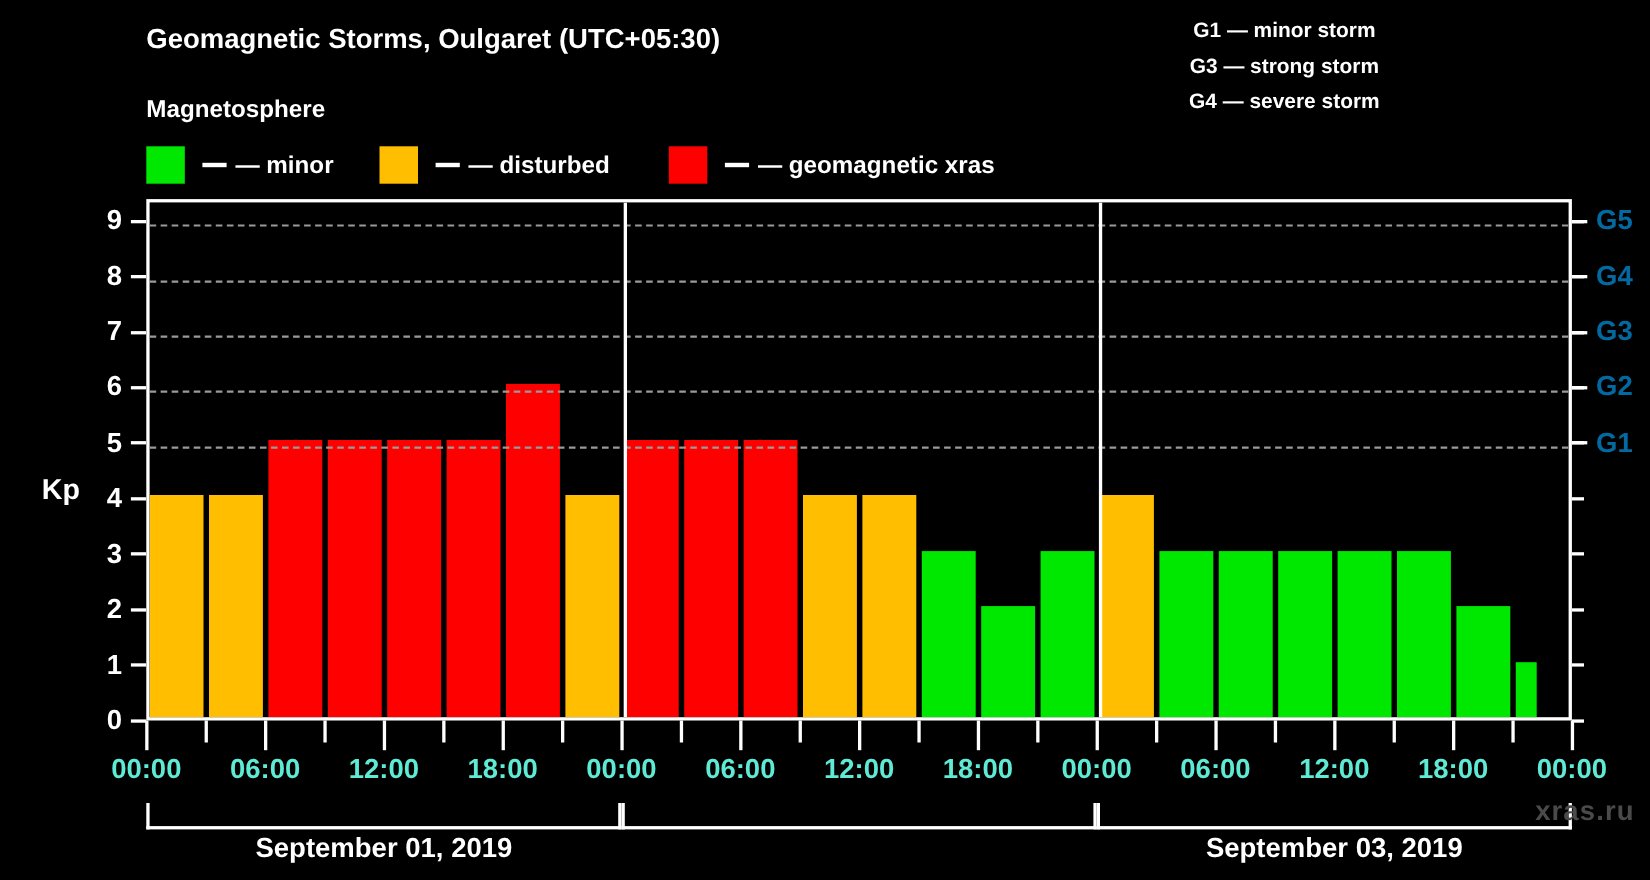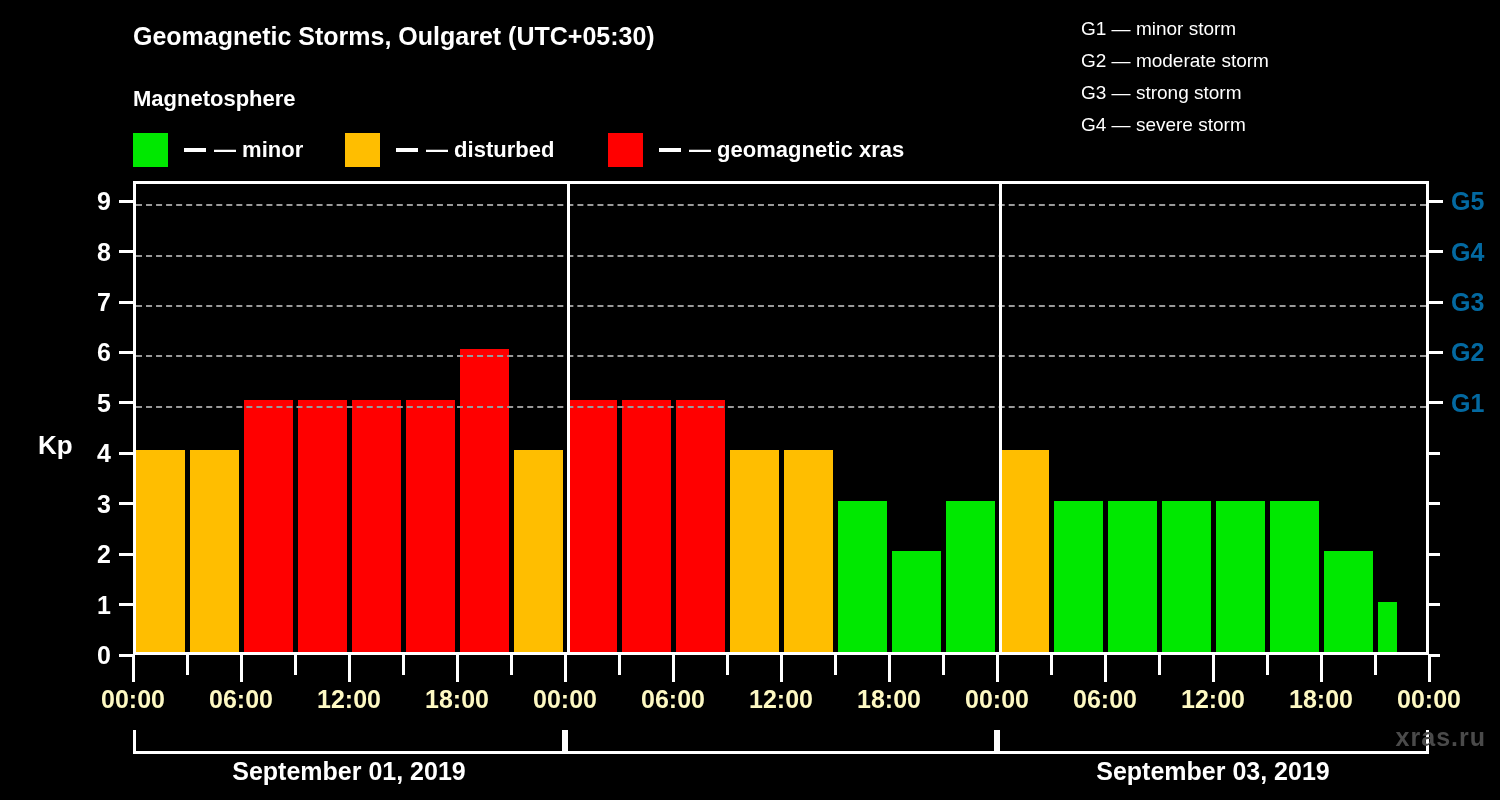--- a/index.html
+++ b/index.html
@@ -27,22 +27,22 @@
   .legend-swatch{width:35px;height:34px;display:block;}
   .legend-dash{
     display:inline-block;width:22px;height:4px;background:#fff;
     margin-left:16px;margin-right:8px;
   }
   .legend-label{font-size:22px;font-weight:bold;color:#fff;white-space:nowrap;}
 
   
   .gscale{position:absolute;left:1081px;top:13px;}
   .gscale-row{
-    font-size:19px;font-weight:normal;color:#fff;
-    line-height:32px;white-space:nowrap;
+    font-size:19px;font-weight:bold;color:#fff;
+    line-height:32px;white-space:nowrap;text-align:center;
   }
 
   
   .plot-frame{
     position:absolute;
     left:133px;top:181px;width:1296px;height:474px;
     border:3px solid #ffffff;
     box-sizing:border-box;
     background:#000;
   }
@@ -84,21 +84,21 @@
     transform:translateY(-50%);white-space:nowrap;
   }
   .rminor{position:absolute;left:0;width:11px;height:3px;background:#fff;}
 
   
   .xaxis{position:absolute;left:0;top:655px;width:1500px;height:60px;}
   .xtick{position:absolute;top:0;width:3px;height:20px;background:#fff;}
   .xtick.major{height:27px;}
   .xlabel{
     position:absolute;top:30px;
-    font-size:25px;font-weight:bold;color:#fef9c3;
+    font-size:25px;font-weight:bold;color:#5eead4;
     transform:translateX(-50%);white-space:nowrap;
   }
 
   
   .dates{position:absolute;left:0;top:730px;width:1500px;height:70px;}
   .bracket{position:absolute;top:0;height:24px;border:3px solid #fff;border-top:none;box-sizing:border-box;}
   .date-label{
     position:absolute;top:27px;
     font-size:25px;font-weight:bold;color:#fff;
     transform:translateX(-50%);white-space:nowrap;
@@ -130,21 +130,20 @@
       </div>
       <div class="legend-item" style="left: 475px;">
         <span class="legend-swatch" style="background: rgb(255, 0, 0);"></span>
         <span class="legend-dash"></span>
         <span class="legend-label">— geomagnetic xras</span>
       </div>
     </div>
 
   <div class="gscale">
       <div class="gscale-row">G1 — minor storm</div>
-      <div class="gscale-row">G2 — moderate storm</div>
       <div class="gscale-row">G3 — strong storm</div>
       <div class="gscale-row">G4 — severe storm</div>
     </div>
 
   <div class="yaxis">
       <div class="ytick" style="top: 472.5px;"></div>
       <div class="ylabel" style="top: 474px;">0</div>
       <div class="ytick" style="top: 422.074px;"></div>
       <div class="ylabel" style="top: 423.574px;">1</div>
       <div class="ytick" style="top: 371.649px;"></div>

